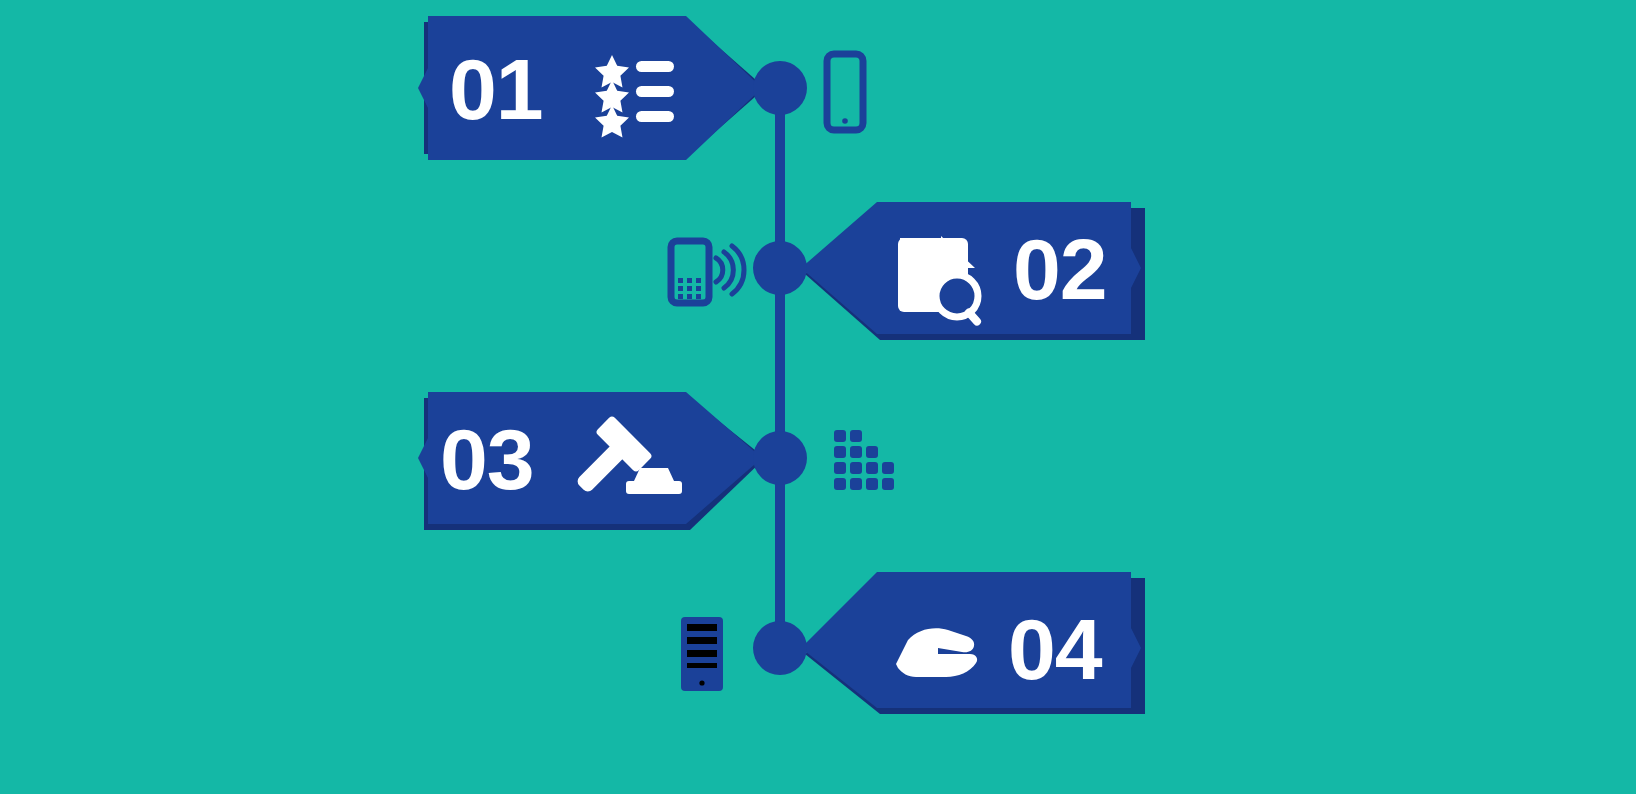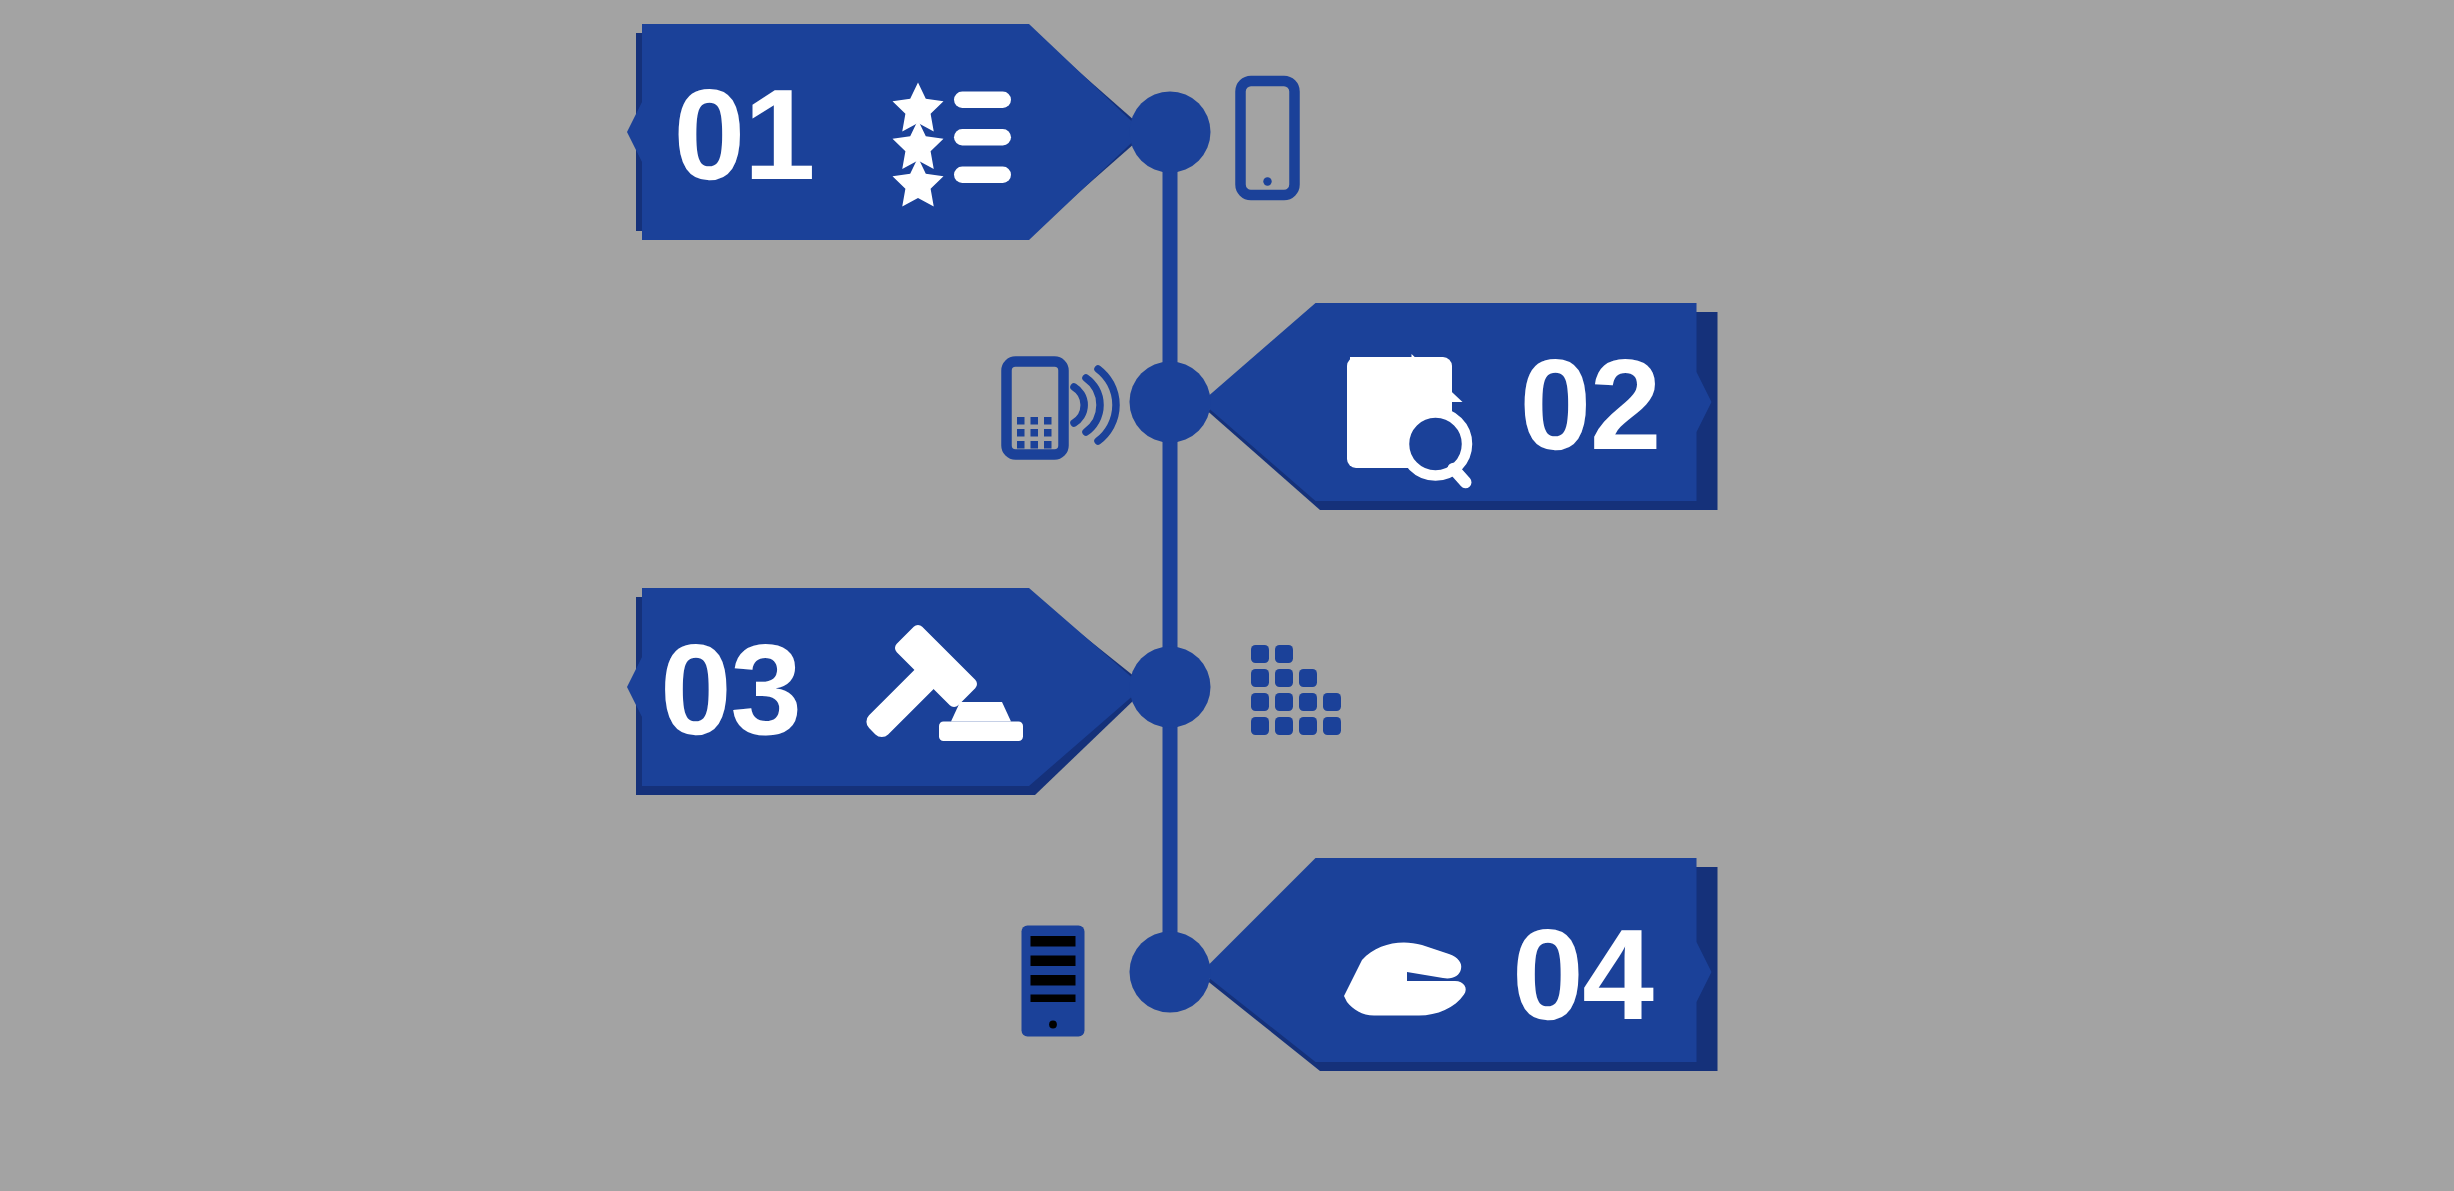--- a/index.html
+++ b/index.html
@@ -11,21 +11,21 @@
   body {
     width: 1636px;
     height: 794px;
     overflow: hidden;
     font-family: "Liberation Sans", sans-serif;
   }
   #stage {
     position: relative;
     width: 1636px;
     height: 794px;
-    background: #a3a3a3;
+    background: #14b8a6;
   }
   #diagram-svg {
     position: absolute;
     left: 0;
     top: 0;
     width: 1636px;
     height: 794px;
     display: block;
   }
   .step-number {

